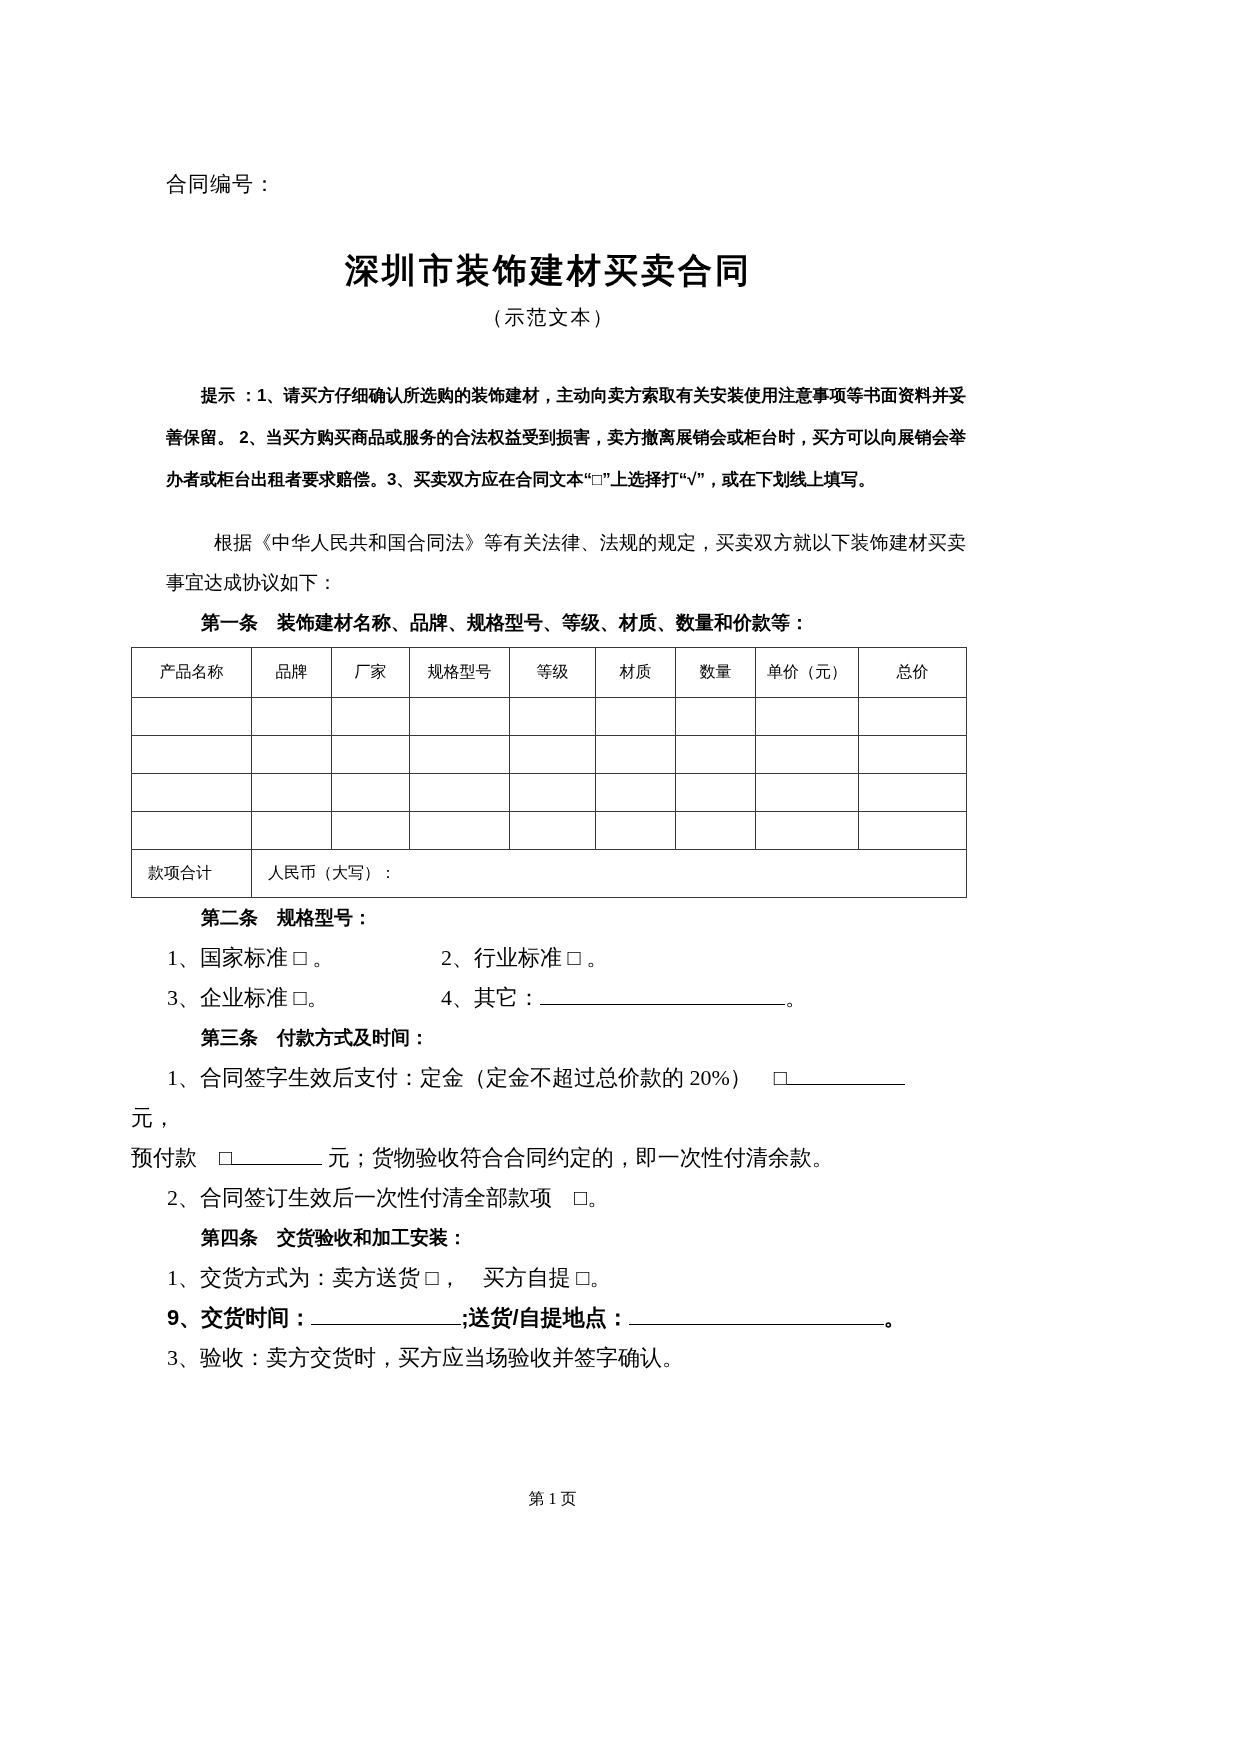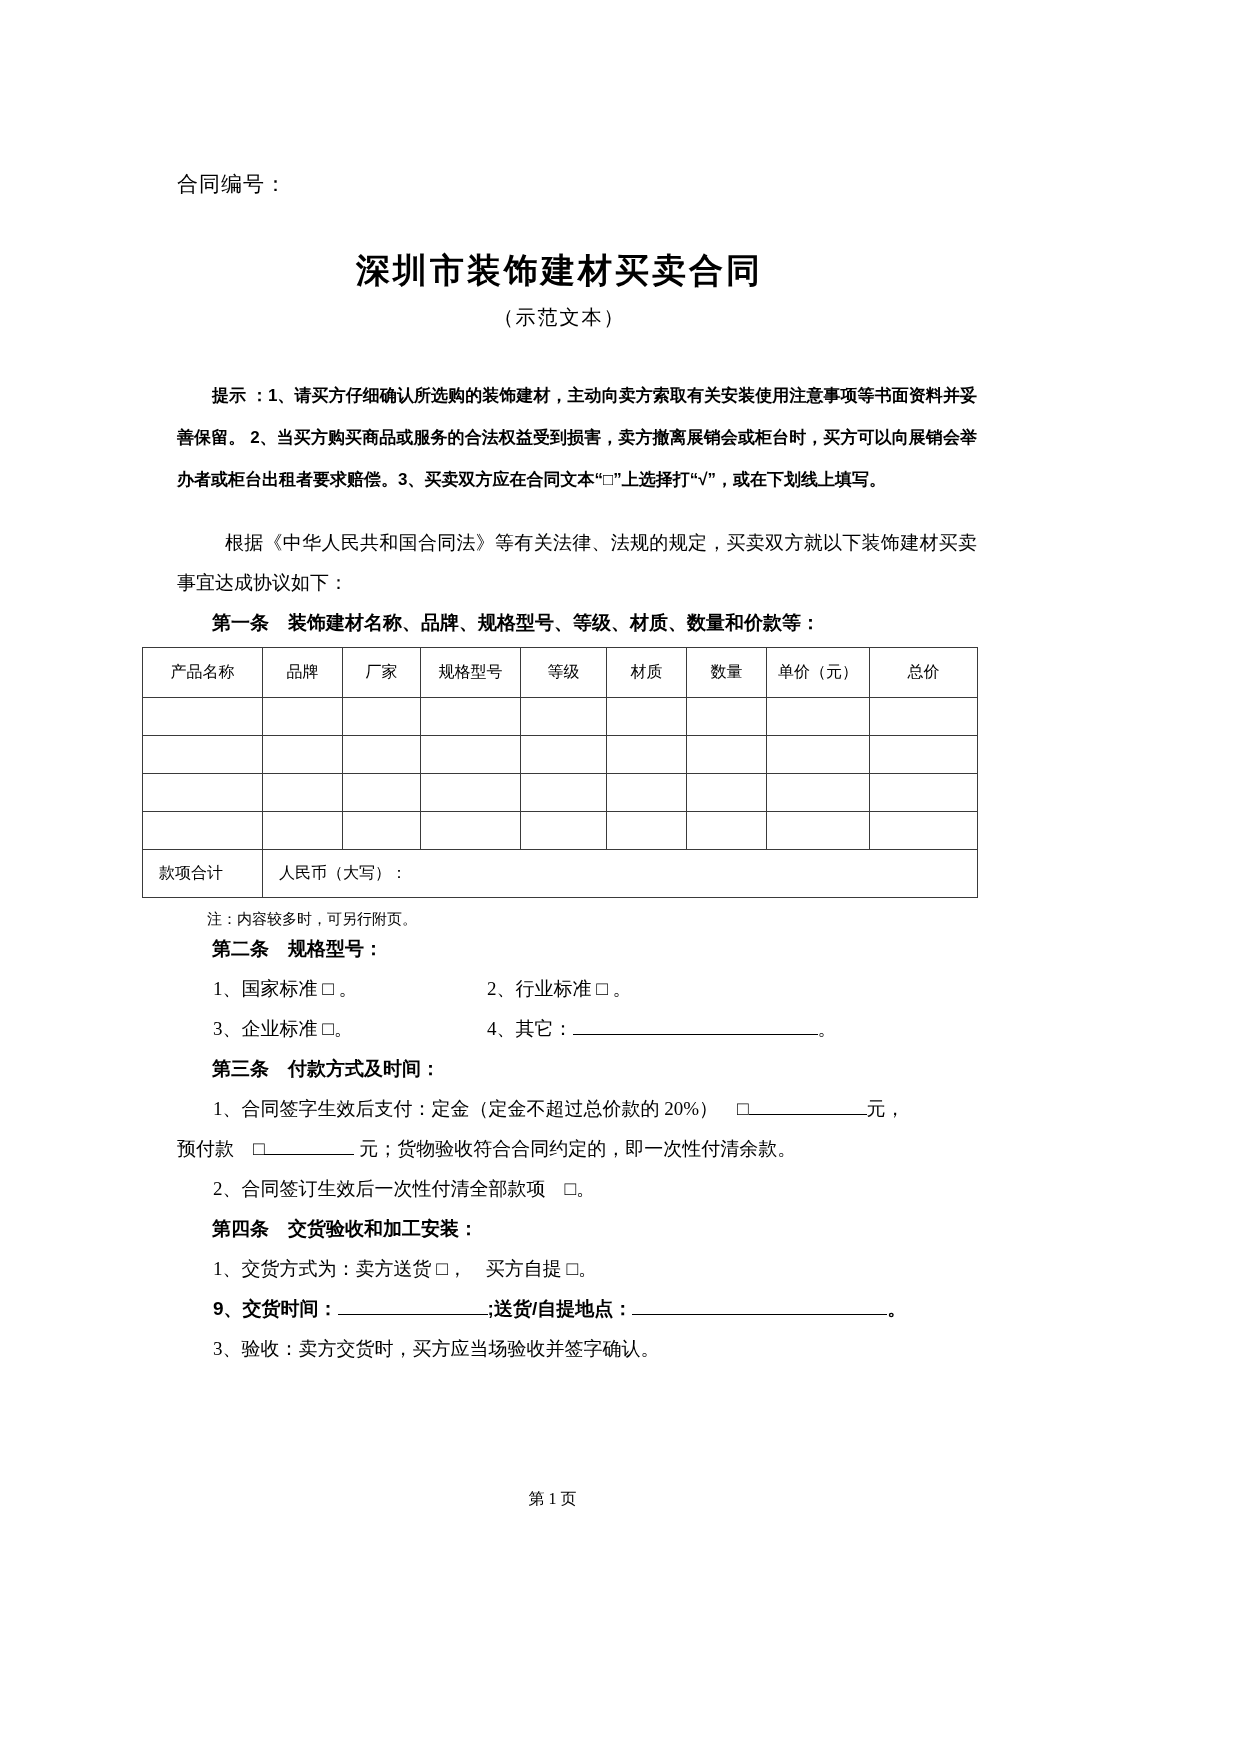--- a/index.html
+++ b/index.html
@@ -1,19 +1,19 @@
 <!DOCTYPE html>
 <html><head>
 <meta charset="utf-8">
 <style>
   * { margin:0; padding:0; box-sizing:border-box; }
   html,body { background:#ffffff; }
   body { font-family:"Liberation Serif","DejaVu Serif",serif; color:#000; }
   .page { position:relative; width:1240px; height:1754px; background:#fff; overflow:hidden; margin:0 auto; }
-  .content { position:absolute; left:142px; top:170px; width:835px; }
+  .content { position:absolute; left:131px; top:170px; width:835px; }
 
   .contract-no { margin-left:35px; font-size:21px; letter-spacing:1px; }
 
   .doc-title { margin-top:50px; text-align:center; font-size:34px; font-weight:bold;
                font-family:"Liberation Sans","DejaVu Sans",sans-serif; letter-spacing:3px; }
   .doc-subtitle { margin-top:10px; text-align:center; font-size:20px; letter-spacing:2px; }
 
   .notice { margin-top:44px; margin-left:35px; width:800px;
             font-family:"Liberation Sans","DejaVu Sans",sans-serif; font-weight:bold;
             font-size:17px; line-height:42px; text-align:justify; text-indent:35px; }
@@ -27,21 +27,21 @@
   .goods-table { width:835px; border-collapse:collapse; table-layout:fixed; margin-top:4px; }
   .goods-table th, .goods-table td { border:1px solid #3a3a3a; font-weight:normal;
                                      font-size:16px; text-align:center; padding:2px; }
   .goods-table thead tr { height:50px; }
   .goods-table .empty-row { height:38px; }
   .goods-table .total-row { height:48px; }
   .goods-table .total-row td { text-align:left; padding-left:16px; }
 
   .table-note { margin-left:65px; margin-top:12px; font-size:15px; }
 
-  .item-line { margin-left:35px; width:800px; font-size:19px; line-height:40px; text-indent:36px; }
+  .item-line { width:800px; font-size:22px; line-height:40px; text-indent:36px; }
   .item-line.no-indent { text-indent:0; }
   .col-a { display:inline-block; width:274px; text-indent:0; }
   .bold-sans { font-family:"Liberation Sans","DejaVu Sans",sans-serif; font-weight:bold; }
 
   .blank { display:inline-block; height:1.05em; border-bottom:1px solid #000;
            vertical-align:baseline; text-indent:0; }
   .w-other  { width:245px; }
   .w-deposit{ width:118px; }
   .w-prepay { width:90px; }
   .w-time   { width:150px; }
@@ -137,21 +137,20 @@
             <td></td>
             <td></td>
         </tr>
         <tr class="total-row">
           <td>款项合计</td>
           <td colspan="8">人民币（大写）：</td>
         </tr>
       </tbody>
     </table>
 
-    <p class="table-note">注：内容较多时，可另行附页。</p>
 
     <p class="article-heading">第二条　规格型号：</p>
     <p class="item-line">
       <span class="col-a">1、国家标准 □ 。</span><span>2、行业标准 □ 。</span>
     </p>
     <p class="item-line">
       <span class="col-a">3、企业标准 □。</span><span>4、其它：</span><span class="blank w-other"></span><span>。</span>
     </p>
 
     <p class="article-heading">第三条　付款方式及时间：</p>

